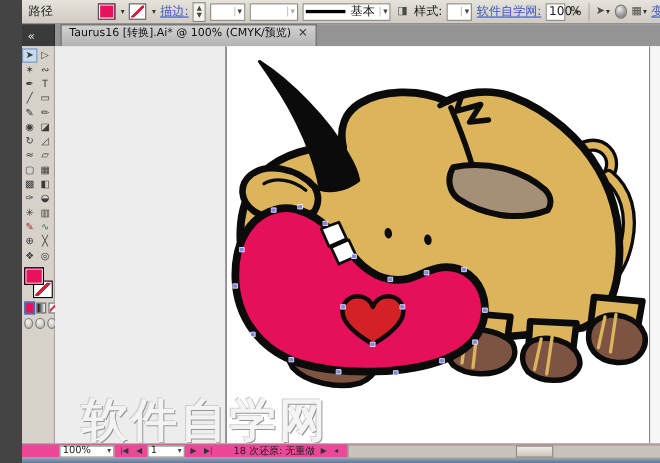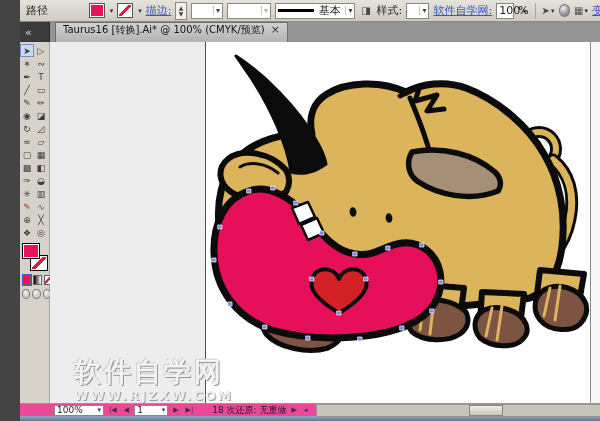--- a/index.html
+++ b/index.html
@@ -61,21 +61,21 @@
      background:radial-gradient(circle at 35% 30%,#F2F2F2,#B9B5AC);cursor:pointer;}
 
   .doc-area{position:relative;flex:1;background:#EDEDED;overflow:hidden;}
   .artboard{position:absolute;left:156px;top:0;width:384px;height:100%;background:#fff;}
   .edge-left{position:absolute;left:155px;top:0;width:1px;height:100%;background:#4d4d4d;}
   .edge-right{position:absolute;left:540px;top:0;width:1px;height:100%;background:#8a8a8a;}
   .pasteboard-right{position:absolute;left:541px;top:0;right:0;height:100%;background:#F6F6F6;}
   .canvas-svg{position:absolute;left:0;top:0;z-index:2;}
   .anchor{fill:#8282EC;stroke:#fff;stroke-width:0.7;}
   .watermark{position:absolute;left:24px;top:312px;z-index:3;font-weight:bold;opacity:.95;}
-  .watermark .t{font-size:27px;letter-spacing:3px;color:#F4F4F4;
+  .watermark .t{font-size:42px;letter-spacing:3px;color:#F4F4F4;
      text-shadow:1px 1px 0 #8F8F8F,-1px -1px 0 #CFCFCF;}
   .watermark .u{font-size:13px;letter-spacing:2px;color:#EFEFEF;margin-top:-2px;
      text-shadow:1px 1px 0 #9A9A9A;}
 
   
   .status-bar{height:13px;background:#ec4899;border-top:1px solid #9B978E;display:flex;
      align-items:center;font-size:9px;padding-left:34px;box-sizing:border-box;gap:3px;}
   .sb-combo{height:11px;background:#fff;border:1px solid #8B877E;display:flex;align-items:center;
      justify-content:space-between;padding:0 2px;box-sizing:border-box;}
   .sb-combo .arr{font-size:7px;color:#444;}

